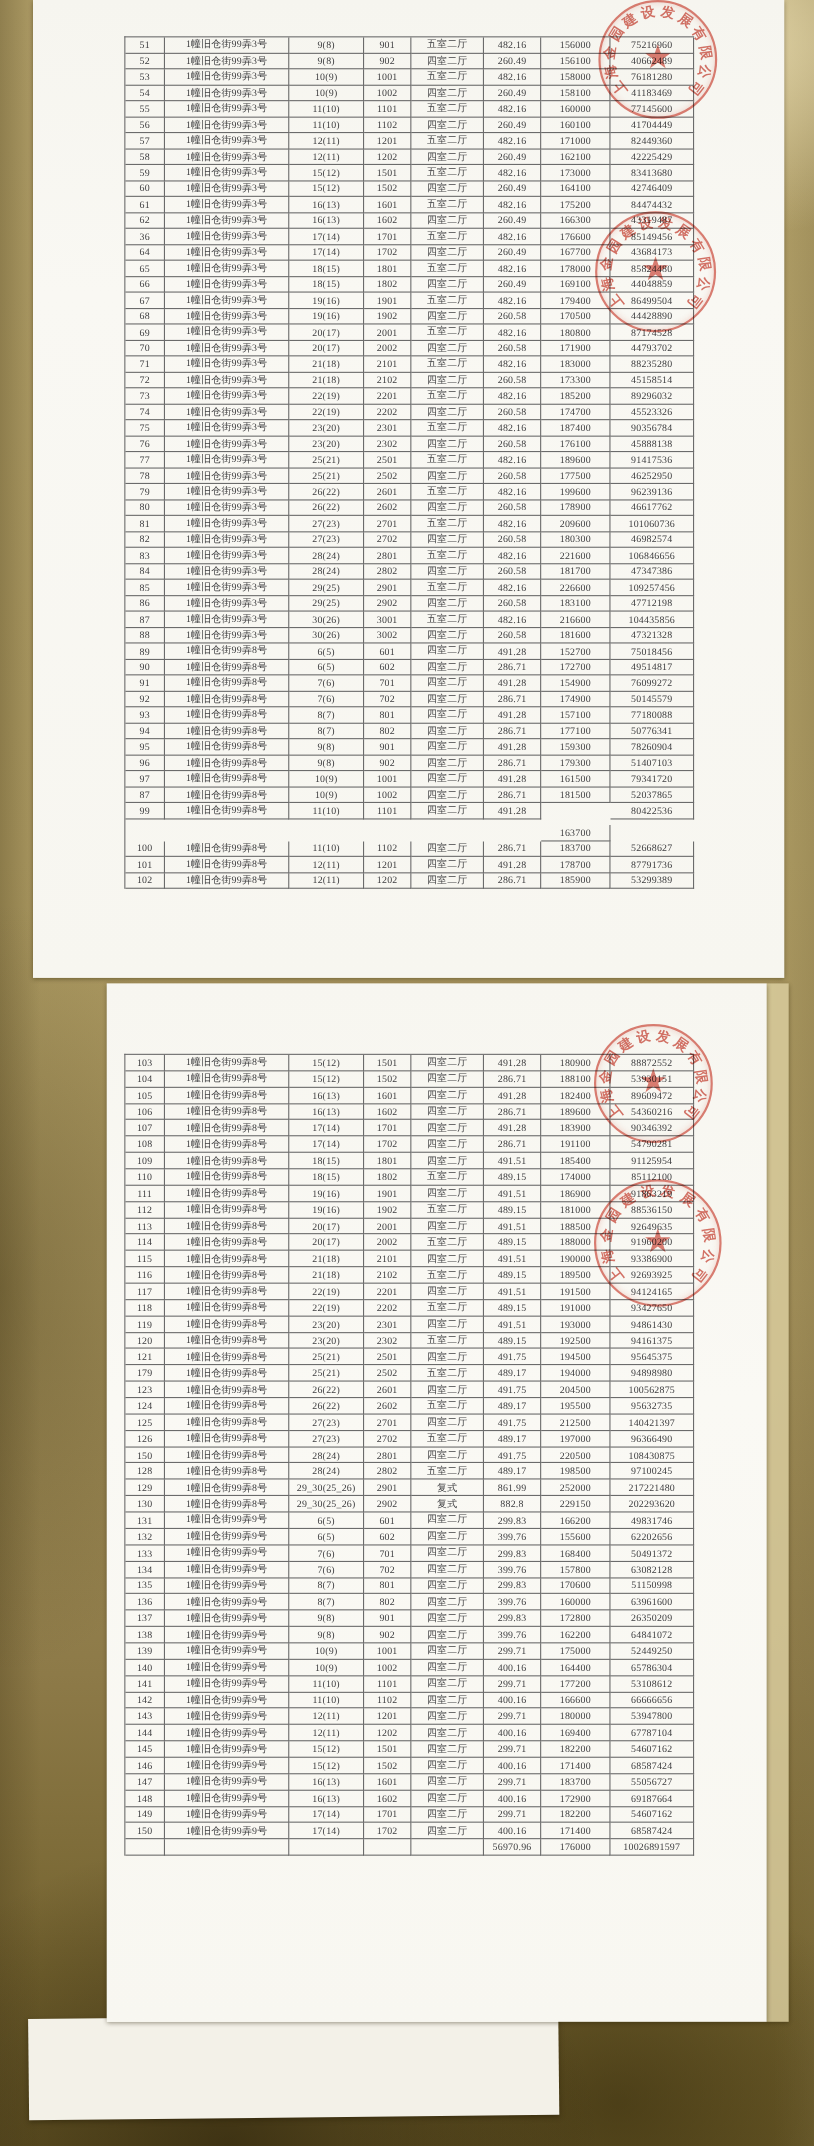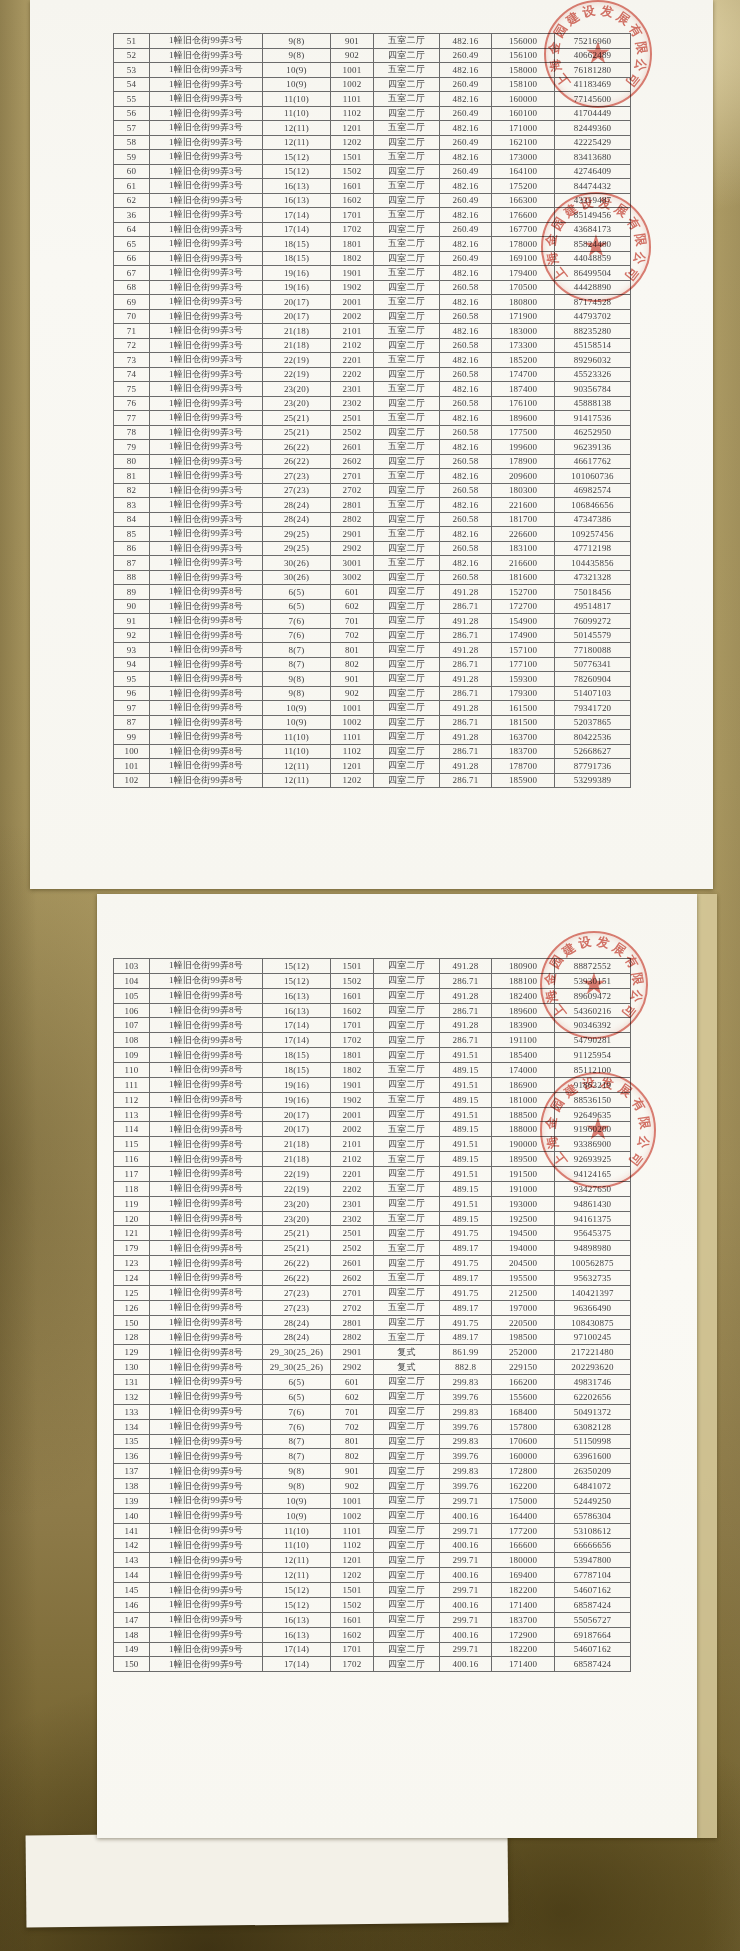--- a/index.html
+++ b/index.html
@@ -523,21 +523,21 @@
         <div class="cell" style="width: 63px; height: 14.5px;">181500</div>
         <div class="cell" style="width: 76px; height: 14.5px;">52037865</div>
       </div>
       <div class="trow">
         <div class="cell" style="width: 36px; height: 14.5px;">99</div>
         <div class="cell" style="width: 113px; height: 14.5px;">1幢旧仓街99弄8号</div>
         <div class="cell" style="width: 68px; height: 14.5px;">11(10)</div>
         <div class="cell" style="width: 43px; height: 14.5px;">1101</div>
         <div class="cell" style="width: 66px; height: 14.5px;">四室二厅</div>
         <div class="cell" style="width: 52px; height: 14.5px;">491.28</div>
-        <div class="cell" style="width: 63px; height: 14.5px;">163700</div>
+        <div class="cell" style="width: 63px; height: 14.5px; margin-top: 20px;">163700</div>
         <div class="cell" style="width: 76px; height: 14.5px;">80422536</div>
       </div>
       <div class="trow">
         <div class="cell" style="width: 36px; height: 14.5px;">100</div>
         <div class="cell" style="width: 113px; height: 14.5px;">1幢旧仓街99弄8号</div>
         <div class="cell" style="width: 68px; height: 14.5px;">11(10)</div>
         <div class="cell" style="width: 43px; height: 14.5px;">1102</div>
         <div class="cell" style="width: 66px; height: 14.5px;">四室二厅</div>
         <div class="cell" style="width: 52px; height: 14.5px;">286.71</div>
         <div class="cell" style="width: 63px; height: 14.5px;">183700</div>
@@ -1043,20 +1043,30 @@
       </div>
       <div class="trow">
         <div class="cell" style="width: 36px; height: 14.87px;">150</div>
         <div class="cell" style="width: 113px; height: 14.87px;">1幢旧仓街99弄9号</div>
         <div class="cell" style="width: 68px; height: 14.87px;">17(14)</div>
         <div class="cell" style="width: 43px; height: 14.87px;">1702</div>
         <div class="cell" style="width: 66px; height: 14.87px;">四室二厅</div>
         <div class="cell" style="width: 52px; height: 14.87px;">400.16</div>
         <div class="cell" style="width: 63px; height: 14.87px;">171400</div>
         <div class="cell" style="width: 76px; height: 14.87px;">68587424</div>
+      </div>
+      <div class="trow">
+        <div class="cell" style="width: 36px; height: 14.87px;"></div>
+        <div class="cell" style="width: 113px; height: 14.87px;"></div>
+        <div class="cell" style="width: 68px; height: 14.87px;"></div>
+        <div class="cell" style="width: 43px; height: 14.87px;"></div>
+        <div class="cell" style="width: 66px; height: 14.87px;"></div>
+        <div class="cell" style="width: 52px; height: 14.87px;">56970.96</div>
+        <div class="cell" style="width: 63px; height: 14.87px;">176000</div>
+        <div class="cell" style="width: 76px; height: 14.87px;">10026891597</div>
       </div>
     </div>
 </div>
 
 <div class="stamp" style="left: 544px; top: 0px; width: 108px; height: 108px;">
     <div class="stamp-ring"></div>
     <div class="stamp-star">★</div>
     <span class="stamp-char" style="left: 20.1155px; top: 80.4734px; transform: translate(-50%, -50%) rotate(-128deg);">上</span>
     <span class="stamp-char" style="left: 12.4127px; top: 64.9314px; transform: translate(-50%, -50%) rotate(-104.727deg);">海</span>
     <span class="stamp-char" style="left: 11.4774px; top: 47.6105px; transform: translate(-50%, -50%) rotate(-81.4545deg);">金</span>

